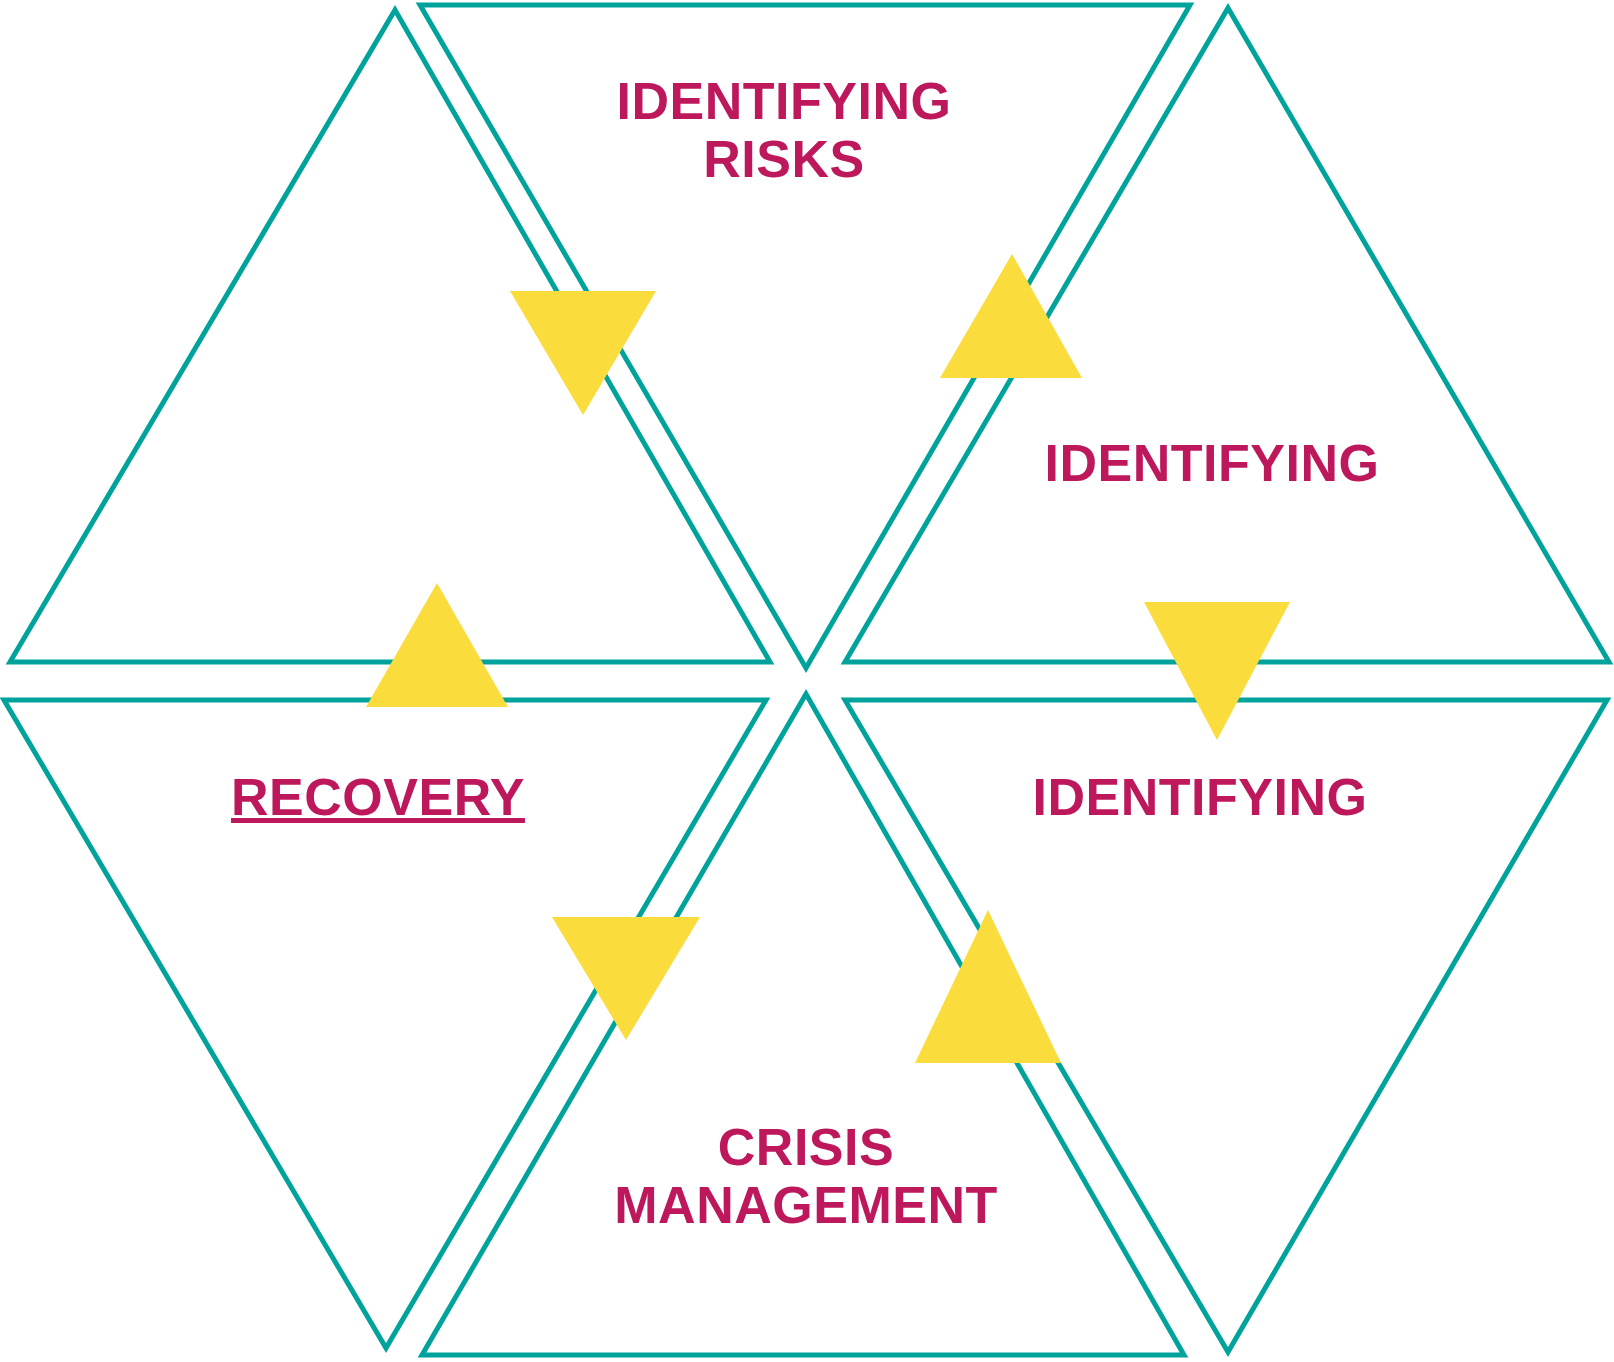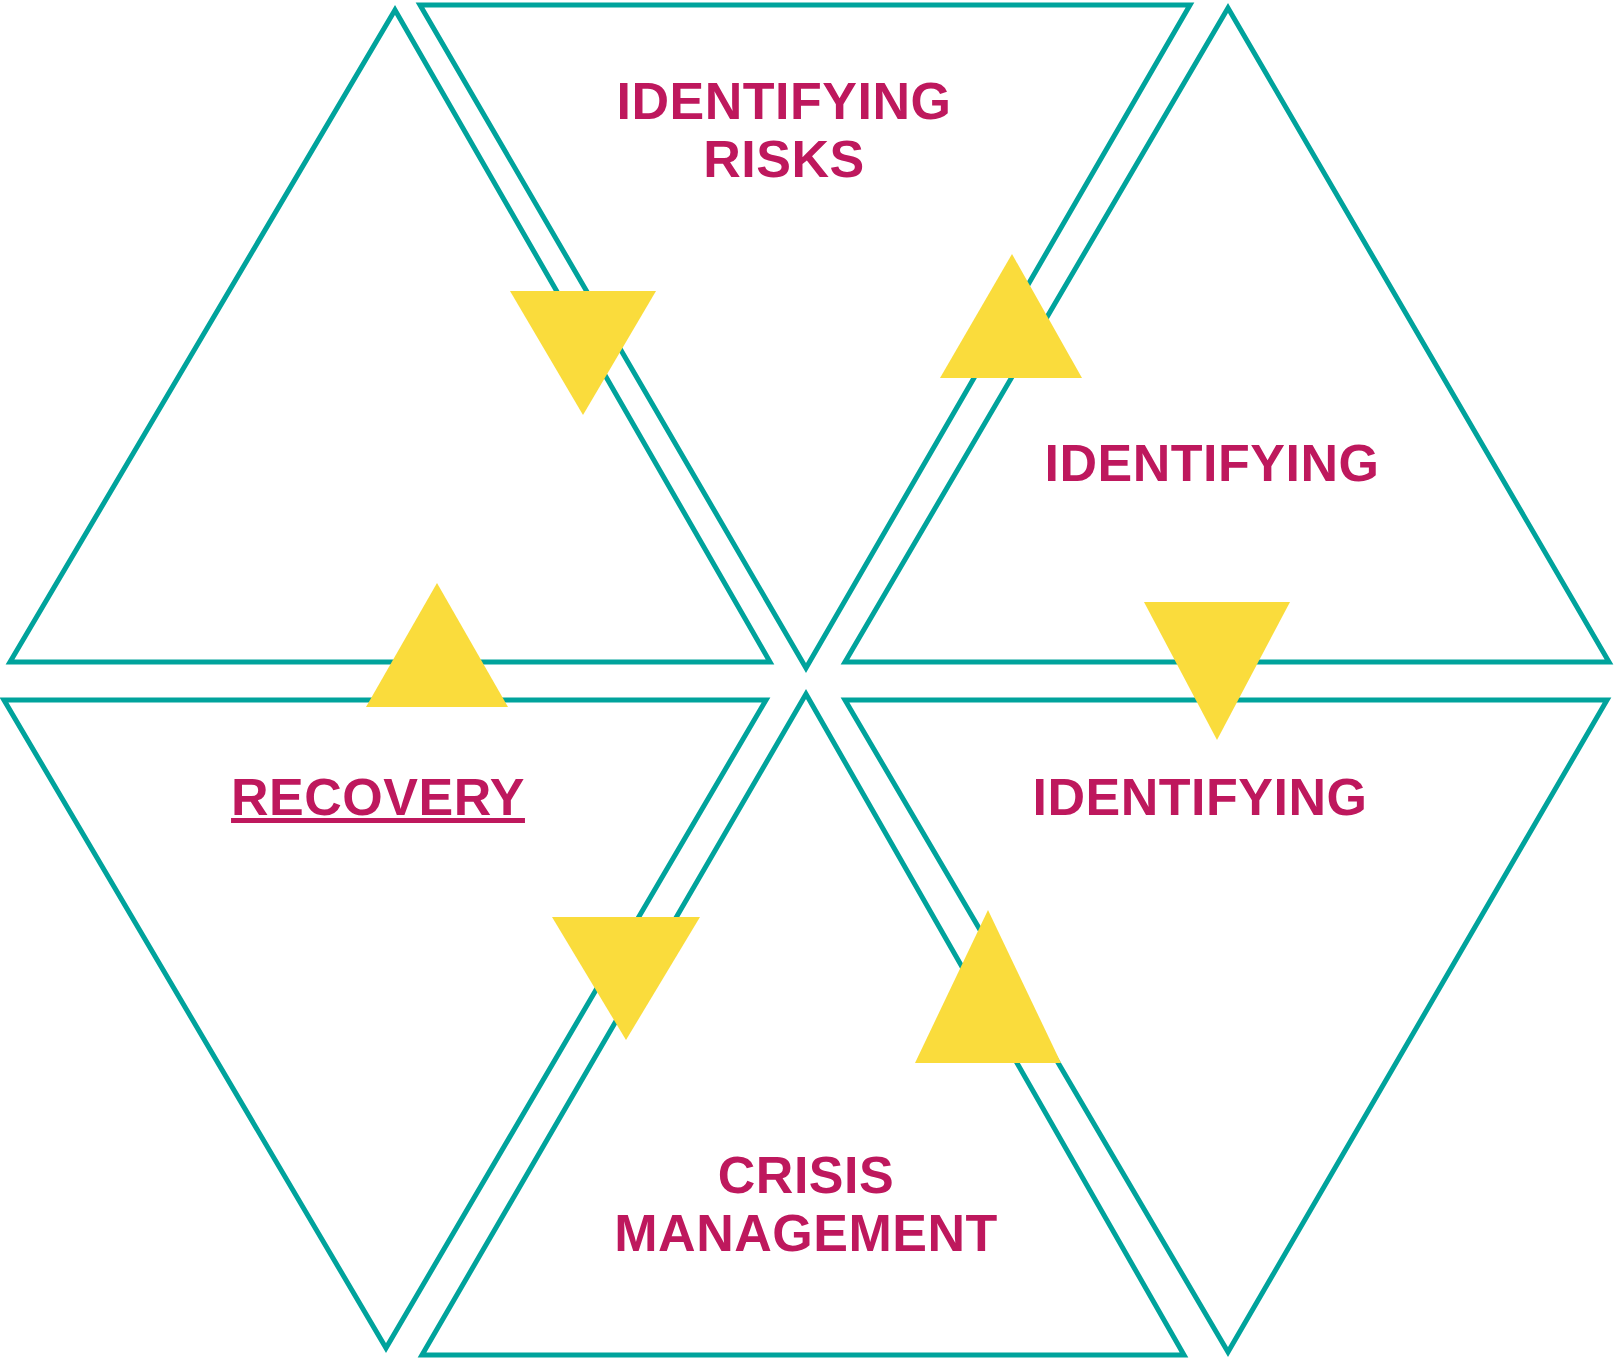--- a/index.html
+++ b/index.html
@@ -79,19 +79,19 @@
     </g>
   </svg>
 
   <div class="seg-label" style="left:784px; top:72px;">IDENTIFYING
 RISKS</div>
 
   <div class="seg-label" style="left:1212px; top:434px;">IDENTIFYING</div>
 
   <div class="seg-label" style="left:1200px; top:768px;">IDENTIFYING</div>
 
-  <div class="seg-label" style="left:806px; top:1118px;margin-top:28px;">CRISIS
+  <div class="seg-label" style="left:806px; top:1118px;">CRISIS
 MANAGEMENT</div>
 
   <div class="seg-label" style="left:378px; top:768px;text-decoration:underline;">RECOVERY</div>
 
 
 </div>
 
 </body></html>

